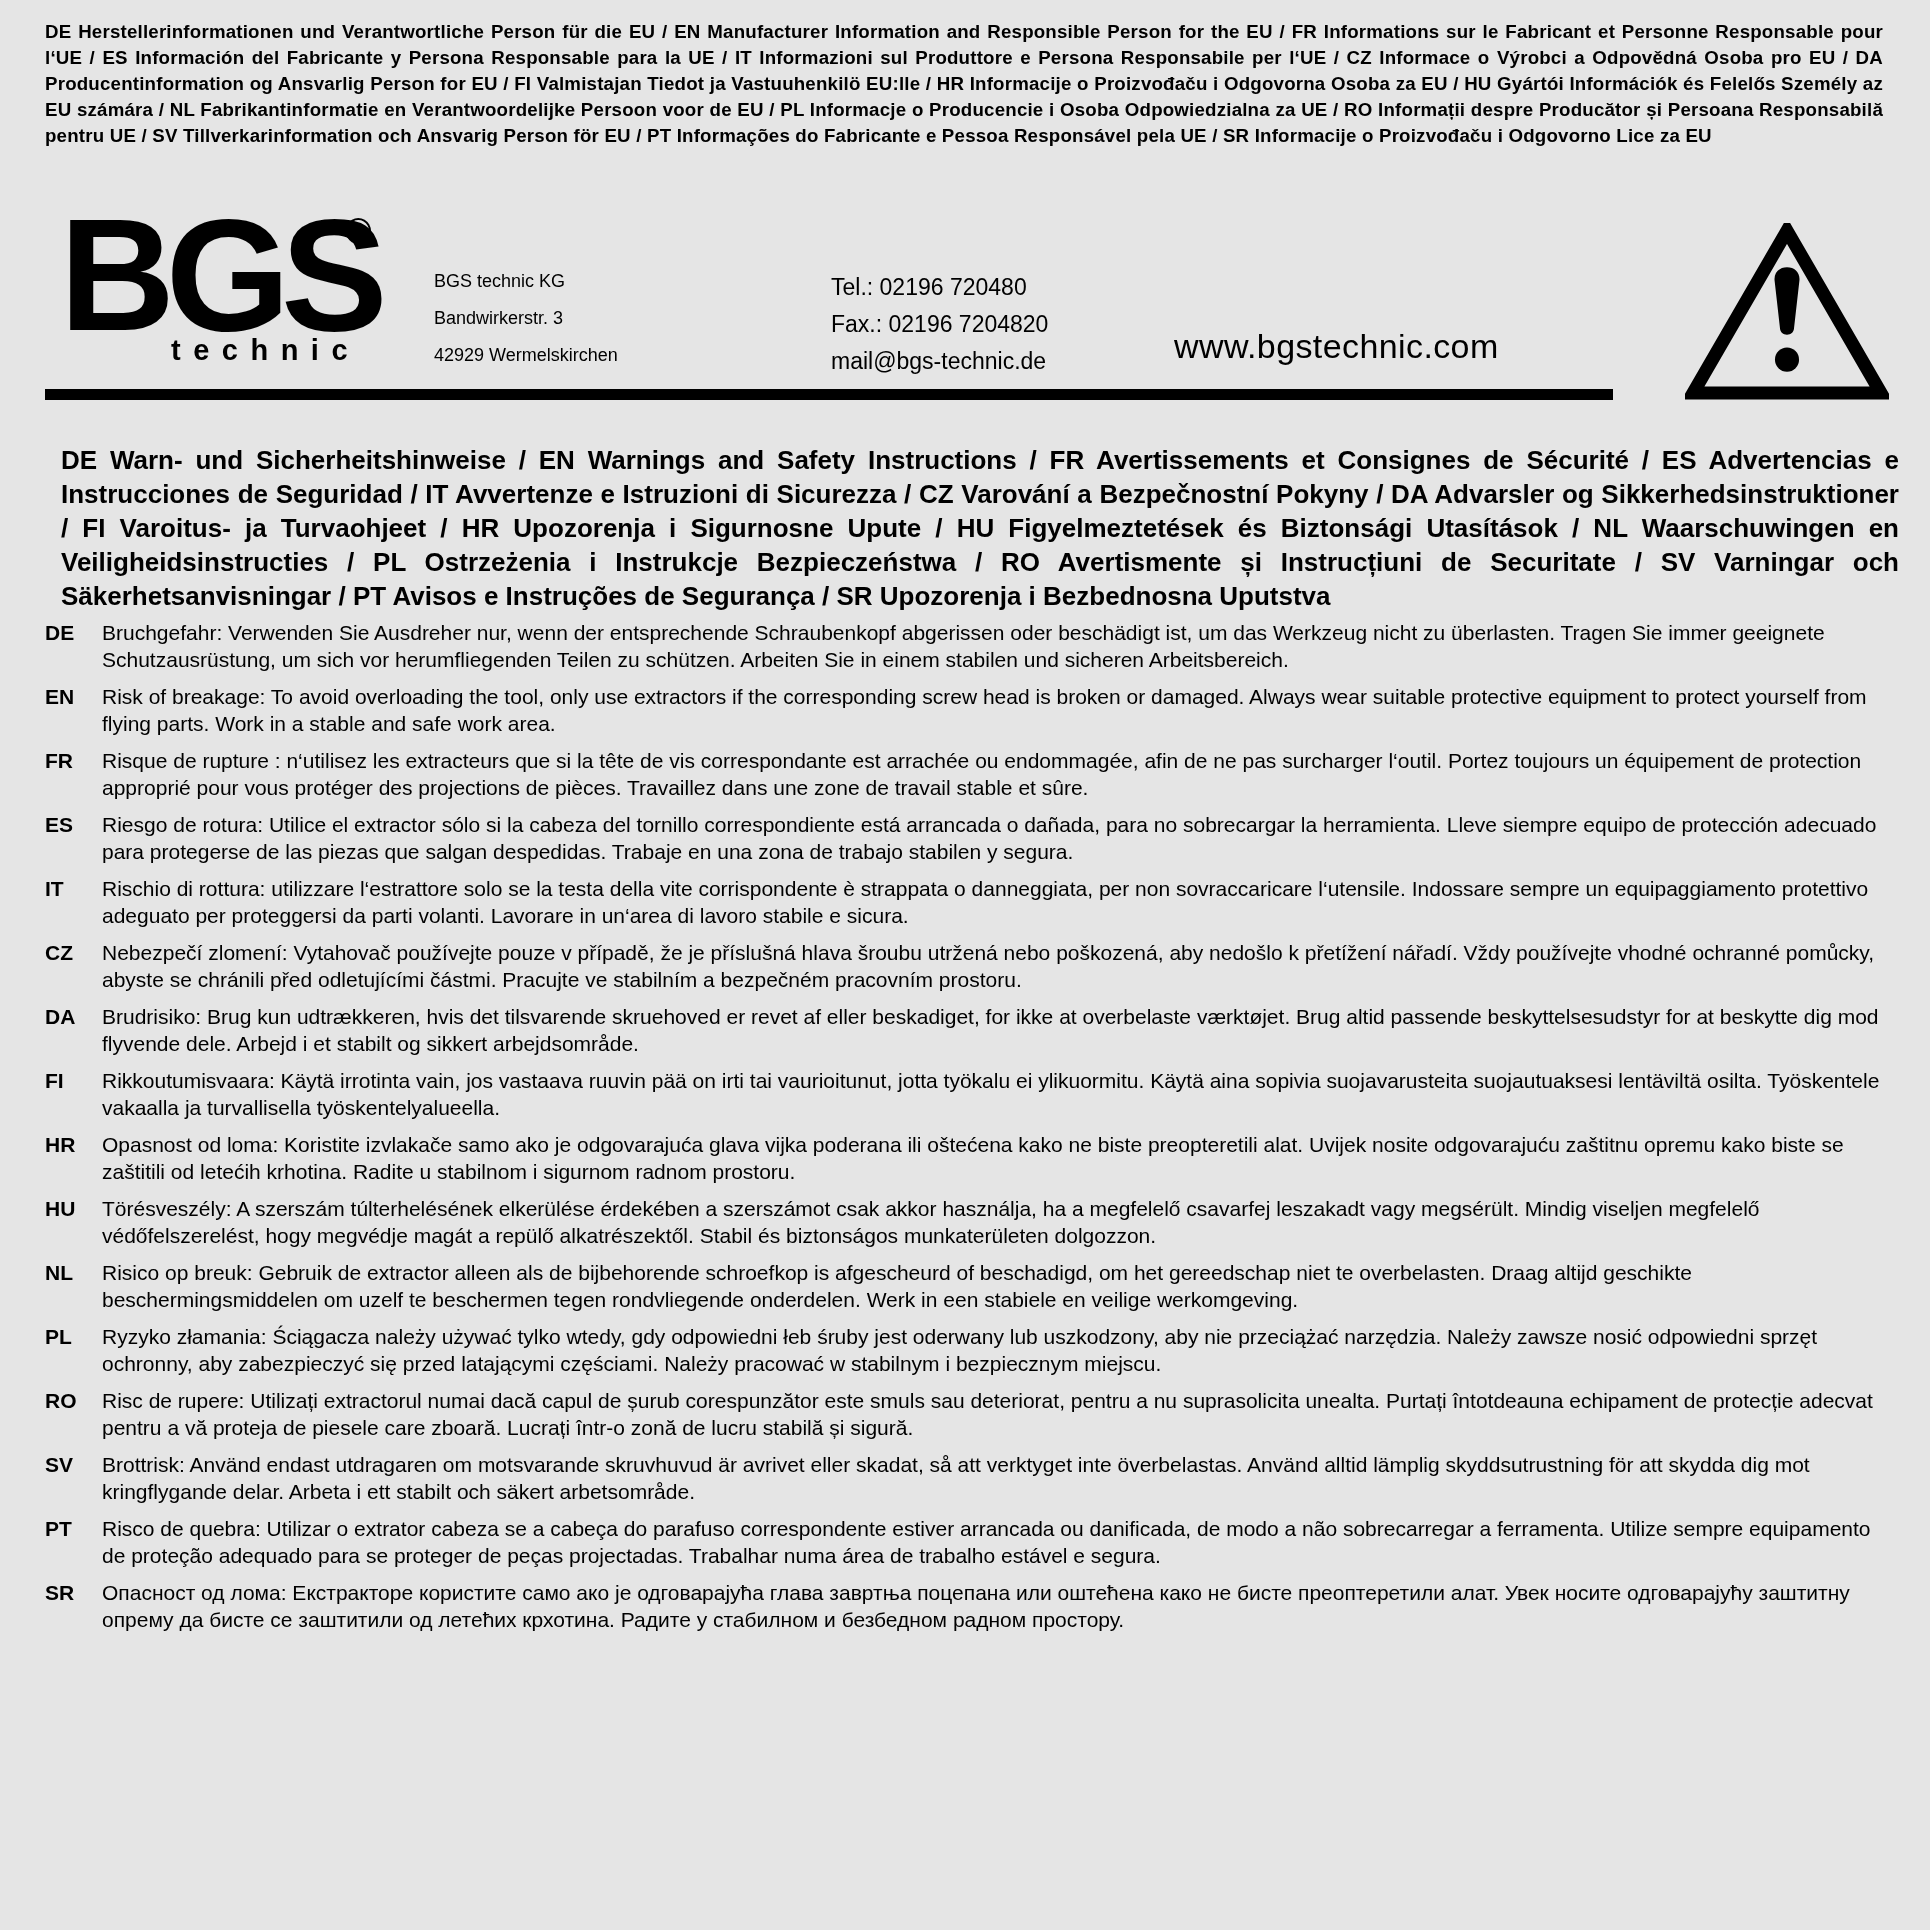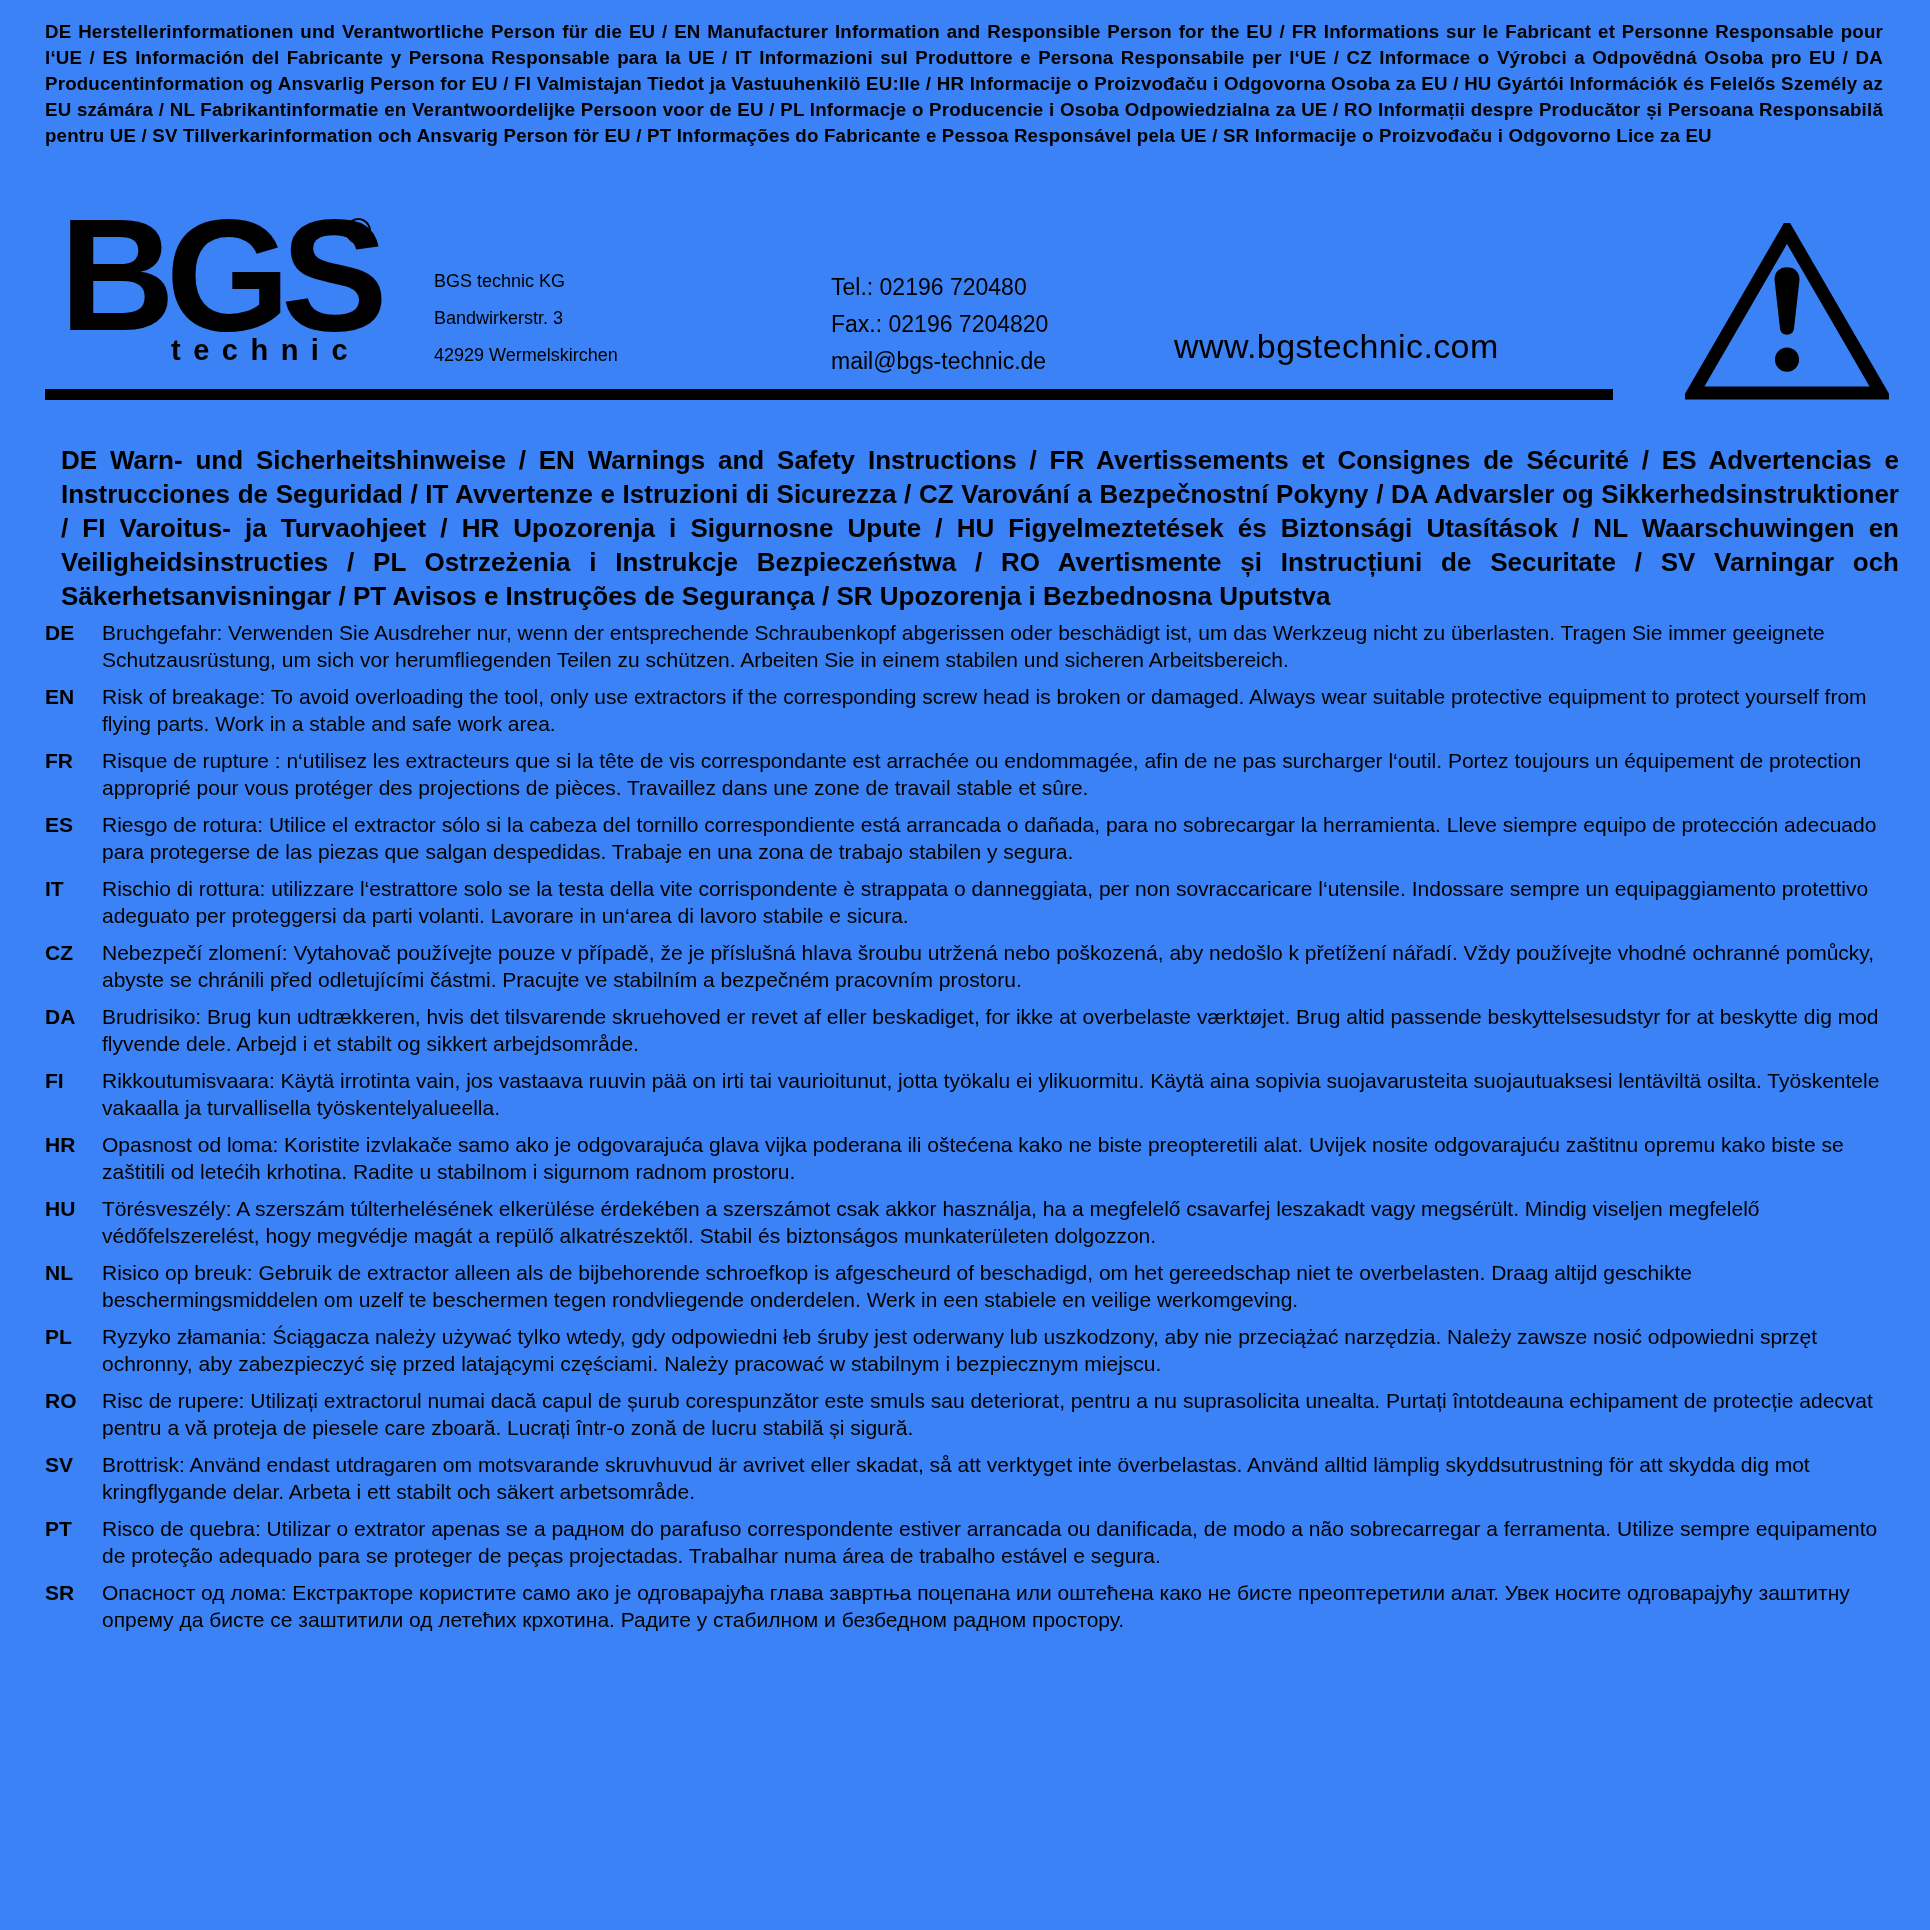--- a/index.html
+++ b/index.html
@@ -1,20 +1,20 @@
 <!DOCTYPE html>
 <html style="font-size:12.5px"><head>
 <meta charset="utf-8">
 <style>
   html,body{margin:0;padding:0;background:#ffffff;}
   .page{
     position:relative;
     width:1930px;
     height:1930px;
-    background:#3b82f6;
+    background:#e5e5e5;
     color:#000000;
     font-family:"Liberation Sans", sans-serif;
     overflow:hidden;
     box-sizing:border-box;
   }
   .top-heading{
     position:absolute;
     left:45px; top:18.7px;
     width:1838px;
     margin:0;
@@ -196,21 +196,21 @@
     <div class="lang-block">
       <span class="lang-code">RO</span>
       <p class="lang-text">Risc de rupere: Utilizați extractorul numai dacă capul de șurub corespunzător este smuls sau deteriorat, pentru a nu suprasolicita unealta. Purtați întotdeauna echipament de protecție adecvat pentru a vă proteja de piesele care zboară. Lucrați într-o zonă de lucru stabilă și sigură.</p>
     </div>
     <div class="lang-block">
       <span class="lang-code">SV</span>
       <p class="lang-text">Brottrisk: Använd endast utdragaren om motsvarande skruvhuvud är avrivet eller skadat, så att verktyget inte överbelastas. Använd alltid lämplig skyddsutrustning för att skydda dig mot kringflygande delar. Arbeta i ett stabilt och säkert arbetsområde.</p>
     </div>
     <div class="lang-block">
       <span class="lang-code">PT</span>
-      <p class="lang-text">Risco de quebra: Utilizar o extrator apenas se a радном do parafuso correspondente estiver arrancada ou danificada, de modo a não sobrecarregar a ferramenta. Utilize sempre equipamento de proteção adequado para se proteger de peças projectadas. Trabalhar numa área de trabalho estável e segura.</p>
+      <p class="lang-text">Risco de quebra: Utilizar o extrator cabeza se a cabeça do parafuso correspondente estiver arrancada ou danificada, de modo a não sobrecarregar a ferramenta. Utilize sempre equipamento de proteção adequado para se proteger de peças projectadas. Trabalhar numa área de trabalho estável e segura.</p>
     </div>
     <div class="lang-block">
       <span class="lang-code">SR</span>
       <p class="lang-text">Опасност од лома: Екстракторе користите само ако је одговарајућа глава завртња поцепана или оштећена како не бисте преоптеретили алат. Увек носите одговарајућу заштитну опрему да бисте се заштитили од летећих крхотина. Радите у стабилном и безбедном радном простору.</p>
     </div>
   </div>
 
 </div>
 
 

